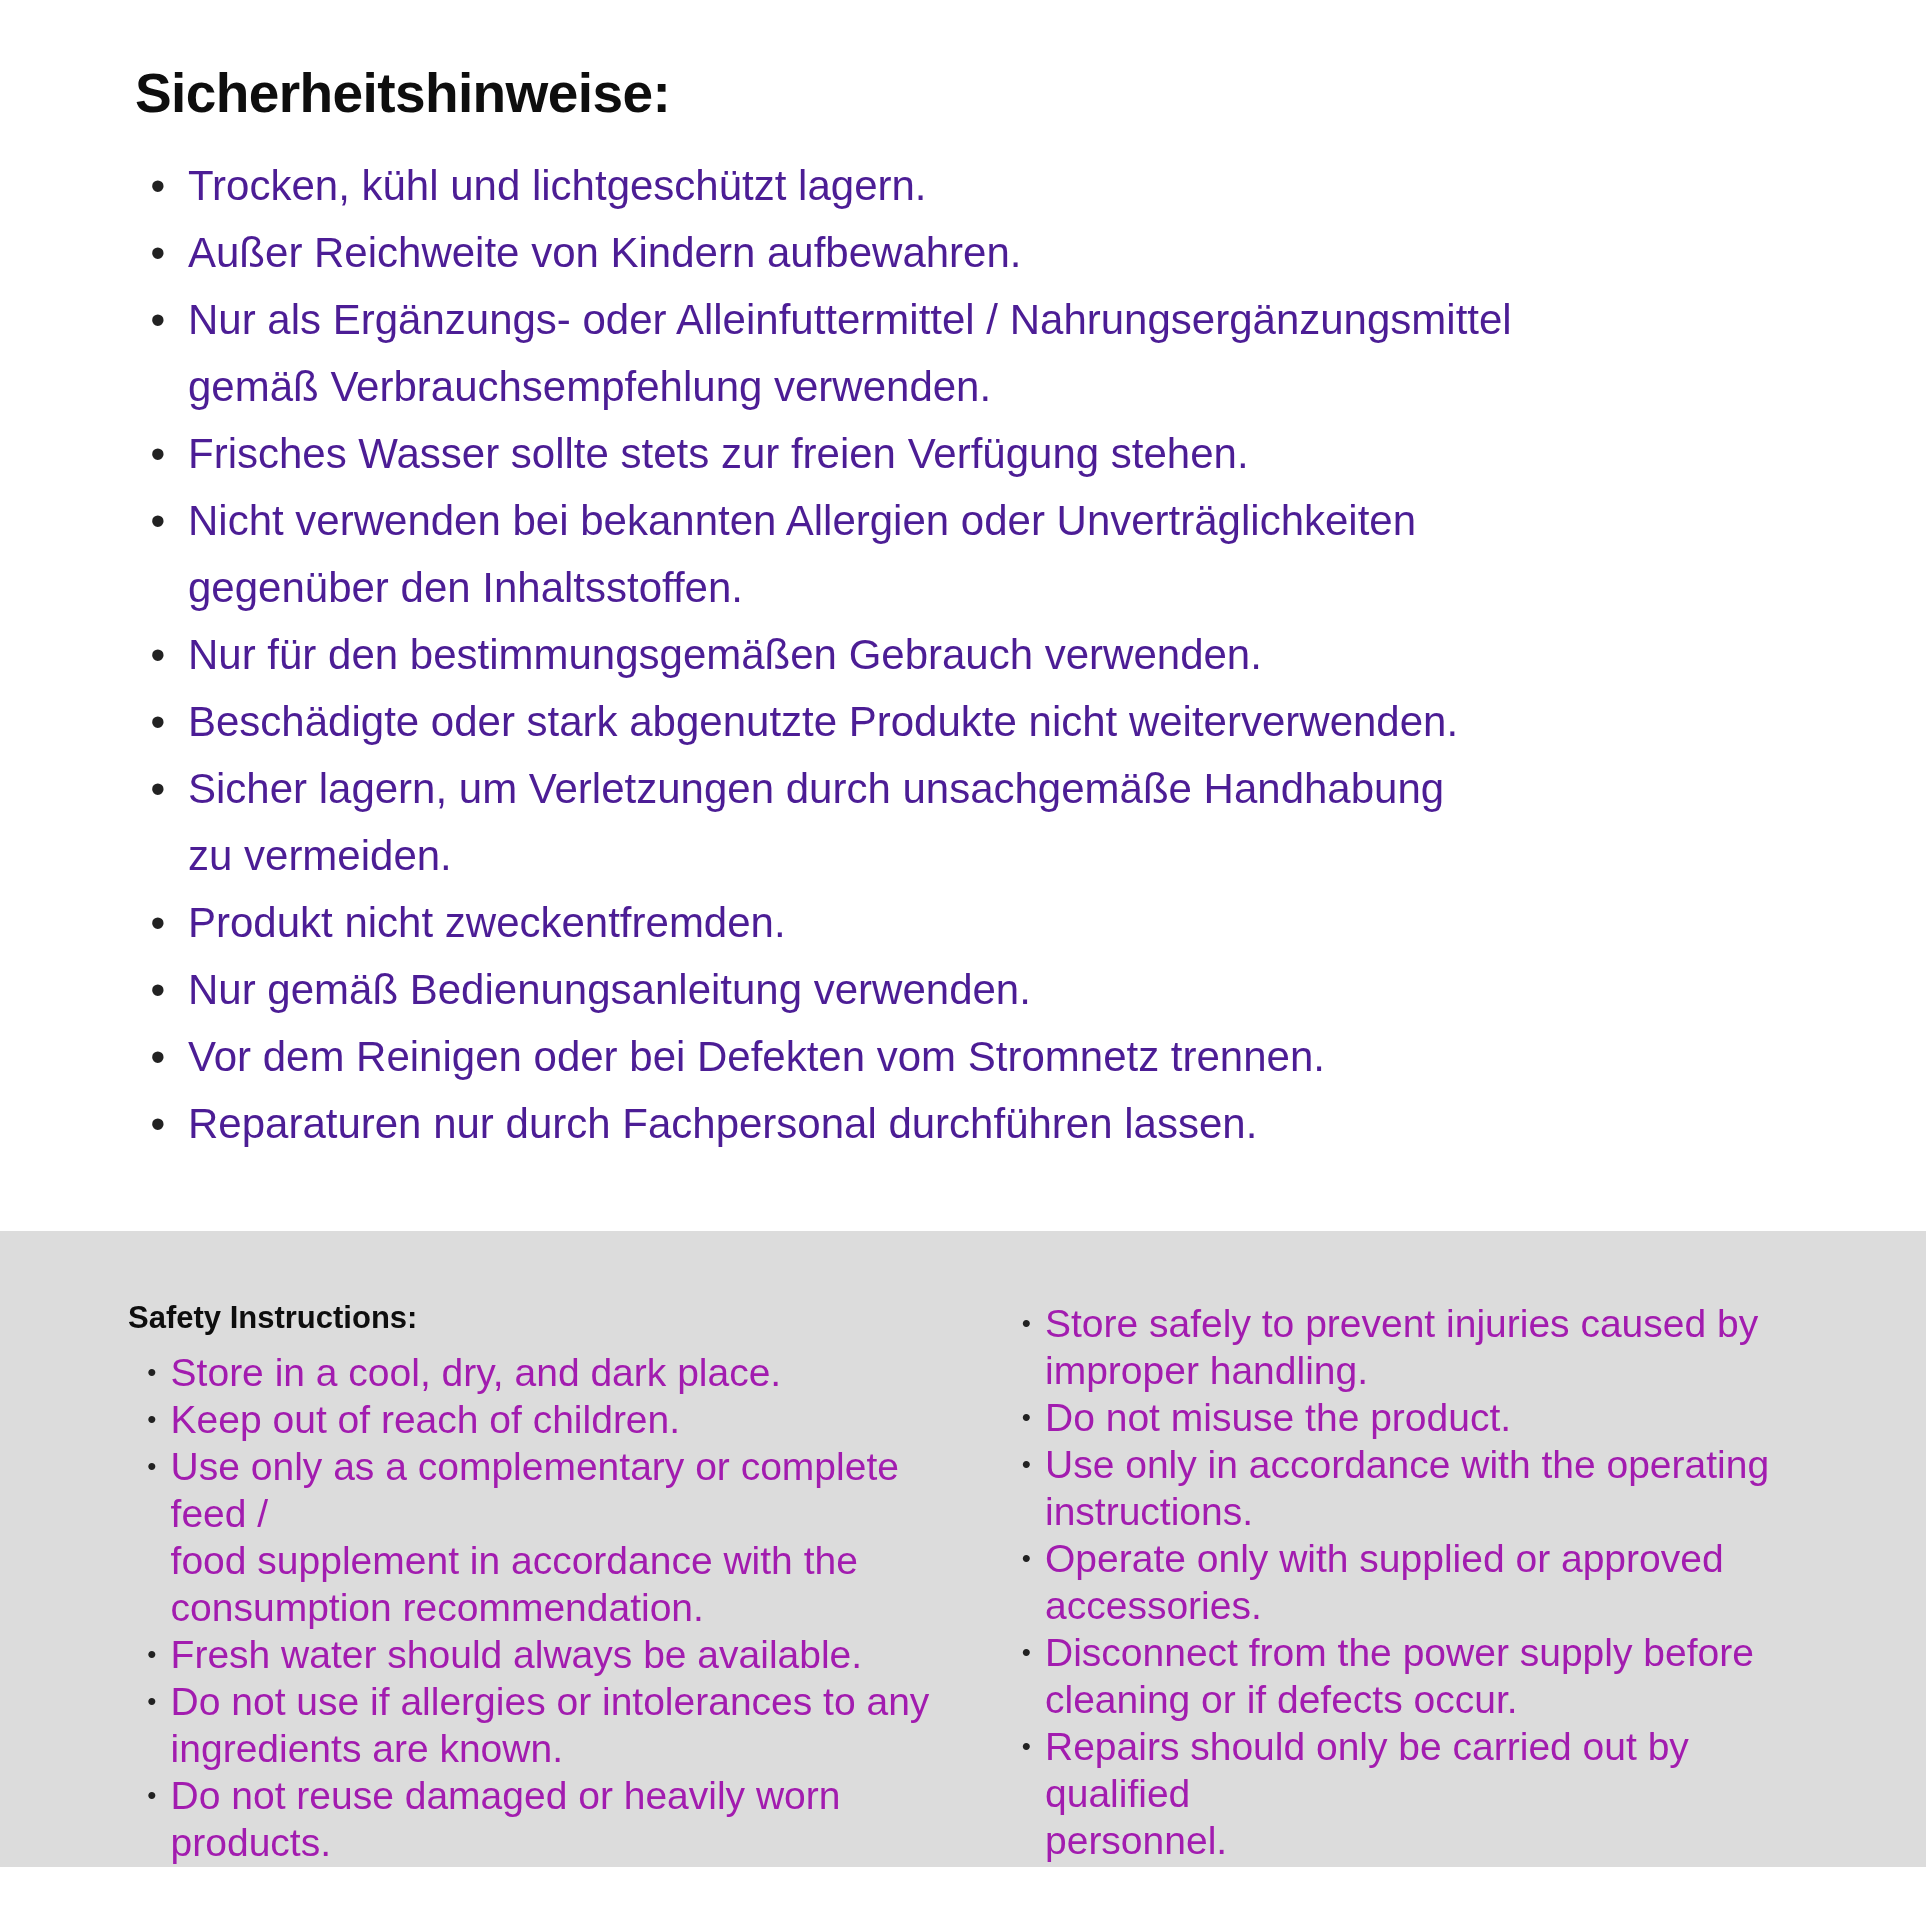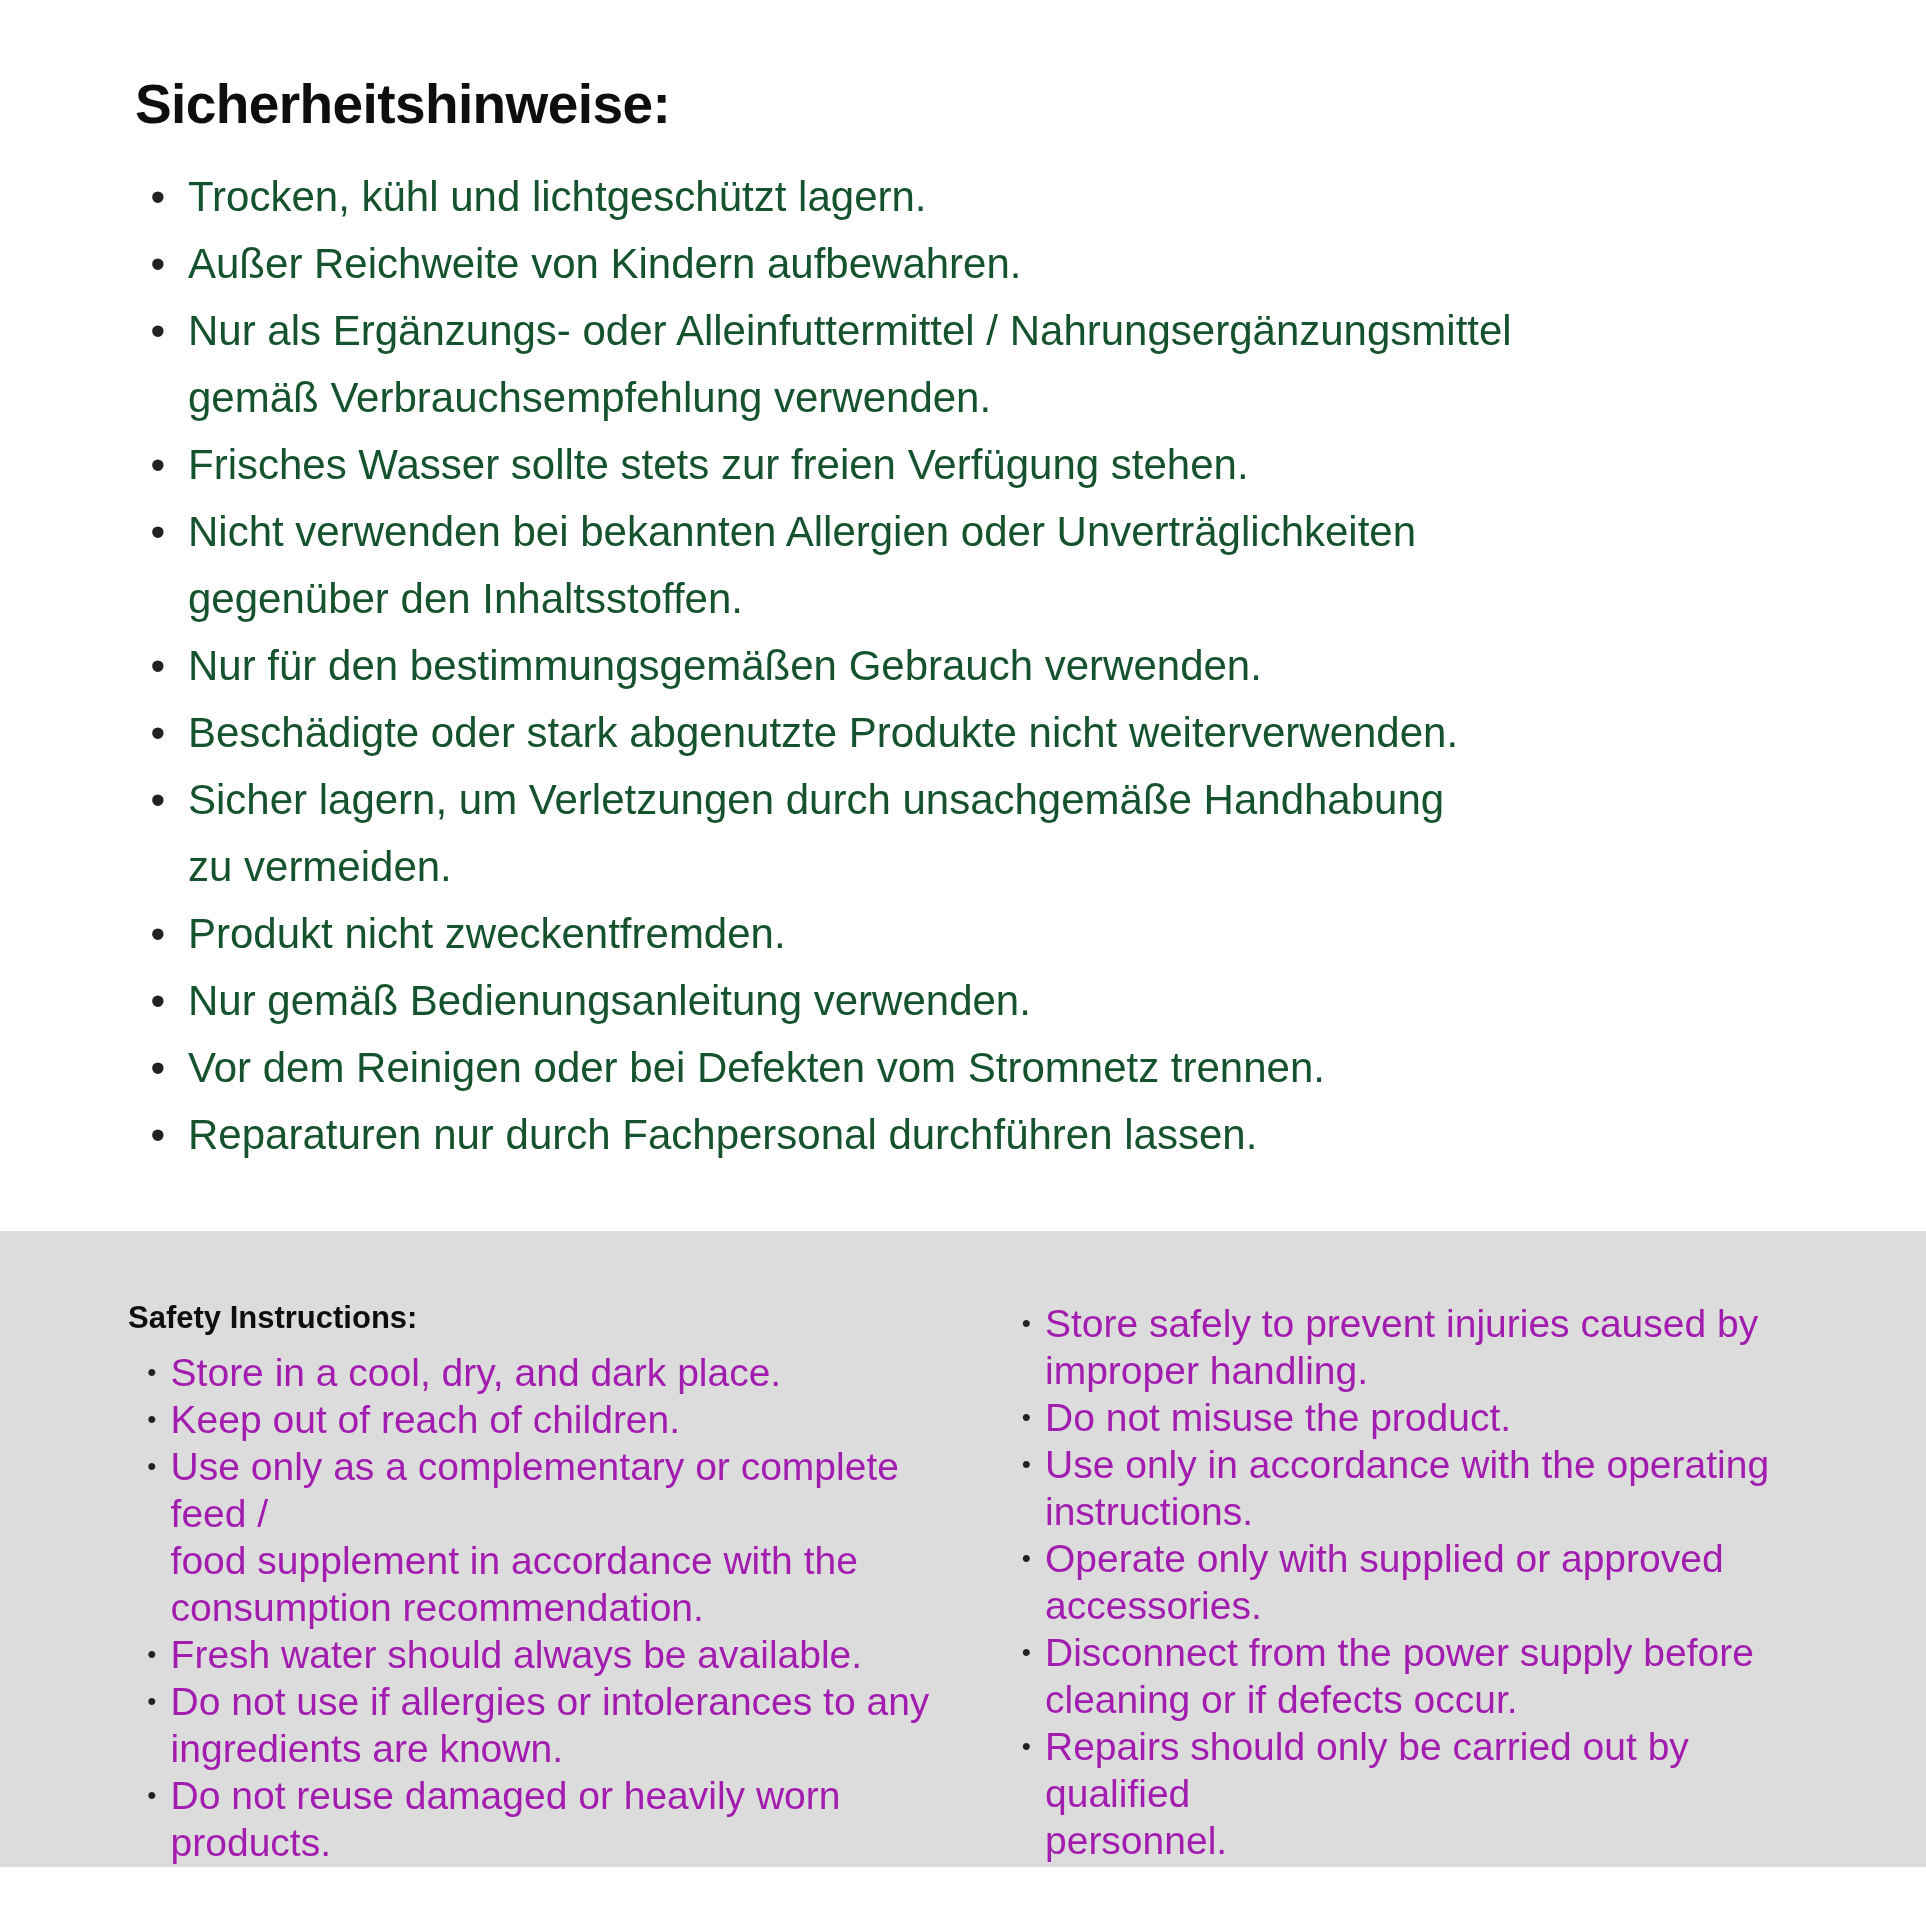--- a/index.html
+++ b/index.html
@@ -12,43 +12,42 @@
     position: relative;
     overflow: hidden;
     background: #ffffff;
     color: #1d1d1d;
     font-family: "Liberation Sans", "DejaVu Sans", sans-serif;
   }
 
   
   .german-section {
     box-sizing: border-box;
-    padding: 48px 96px 0 135px;
-    margin-top: 24px;
+    padding: 61px 96px 0 135px;
   }
   .german-title {
     margin: 0 0 27px 0;
     font-size: 55px;
     font-weight: 700;
     color: #0e0e0e;
     letter-spacing: -0.6px;
   }
   .de-list {
     list-style: none;
     margin: 0;
     padding: 0;
     max-width: 1669px;
   }
   .de-item {
     position: relative;
     padding-left: 53px;
     font-size: 42px;
     line-height: 67px;
     white-space: pre-wrap;
-    color: #14532d;
+    color: #4c1d95;
   }
   .de-item::before {
     content: "\2022";
     position: absolute;
     left: 15.4px;
     top: 0;
     color: #222222;
   }
 
   

